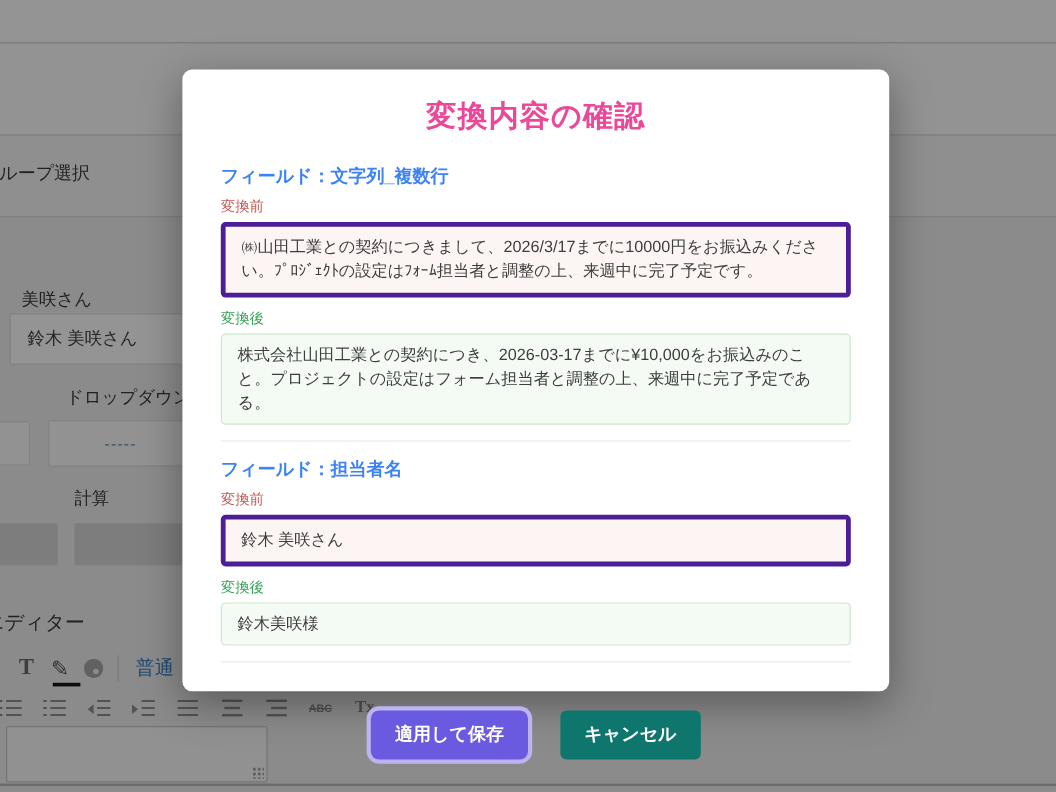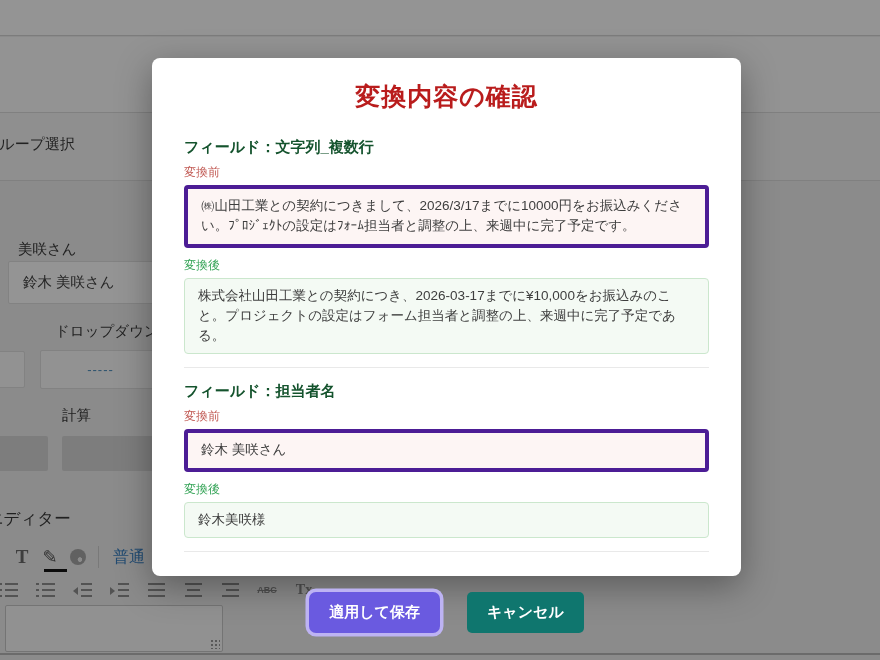--- a/index.html
+++ b/index.html
@@ -54,22 +54,22 @@
   .bg-textarea { position:absolute; left:5px; top:605px; width:218px; height:47px; background:#fafafa; border:1px solid #c9c9c9; border-radius:2px; }
   .resize-grip { position:absolute; right:2px; bottom:2px; width:10px; height:10px; background:radial-gradient(#999 1px, transparent 1.3px); background-size:4px 4px; }
   .bg-bottomline { position:absolute; left:0; top:653px; width:880px; height:2px; background:#b8b8b8; }
 
   
   .overlay { position:absolute; inset:0; background:rgba(0,0,0,0.42); z-index:5; }
 
   
   .modal { position:absolute; left:152px; top:58px; width:589px; height:518px; background:#ffffff; border-radius:8px;
            box-shadow:0 10px 35px rgba(0,0,0,0.35); z-index:10; padding:22px 32px 0 32px; }
-  .modal-title { text-align:center; font-size:25px; font-weight:bold; color:#b91c1c; margin-bottom:25px; letter-spacing:1px; }
-  .field-name { font-size:15px; font-weight:bold; color:#14532d; margin-bottom:7px; }
+  .modal-title { text-align:center; font-size:25px; font-weight:bold; color:#ec4899; margin-bottom:25px; letter-spacing:1px; }
+  .field-name { font-size:15px; font-weight:bold; color:#3b82f6; margin-bottom:7px; }
   .chg-label { font-size:12px; margin-bottom:4px; }
   .chg-label.before { color:#c25b55; }
   .chg-label.after  { color:#35a457; }
   .val-box { border-radius:4px; font-size:13.5px; color:#3e3e3e; line-height:1.5; padding:7px 13px; margin-bottom:9px; }
   .val-box.before { background:#fdf5f4; border:4px solid #4c1d95; }
   .val-box.after  { background:#f4faf4; border:1px solid #cbe7cd; }
   .section-divider { border:none; border-top:1px solid #e9e9e9; margin:13px 0 14px 0; }
   .btn-row { display:flex; justify-content:center; gap:27px; margin-top:40px; }
   .btn { border:none; border-radius:5px; font-size:15px; font-weight:bold; color:#ffffff; padding:11px 20px; cursor:pointer; font-family:"Liberation Sans", sans-serif; }
   .btn-apply { background:#6a5ae0; border-radius:7px; box-shadow:0 0 0 3.5px #bdb3f3; }

